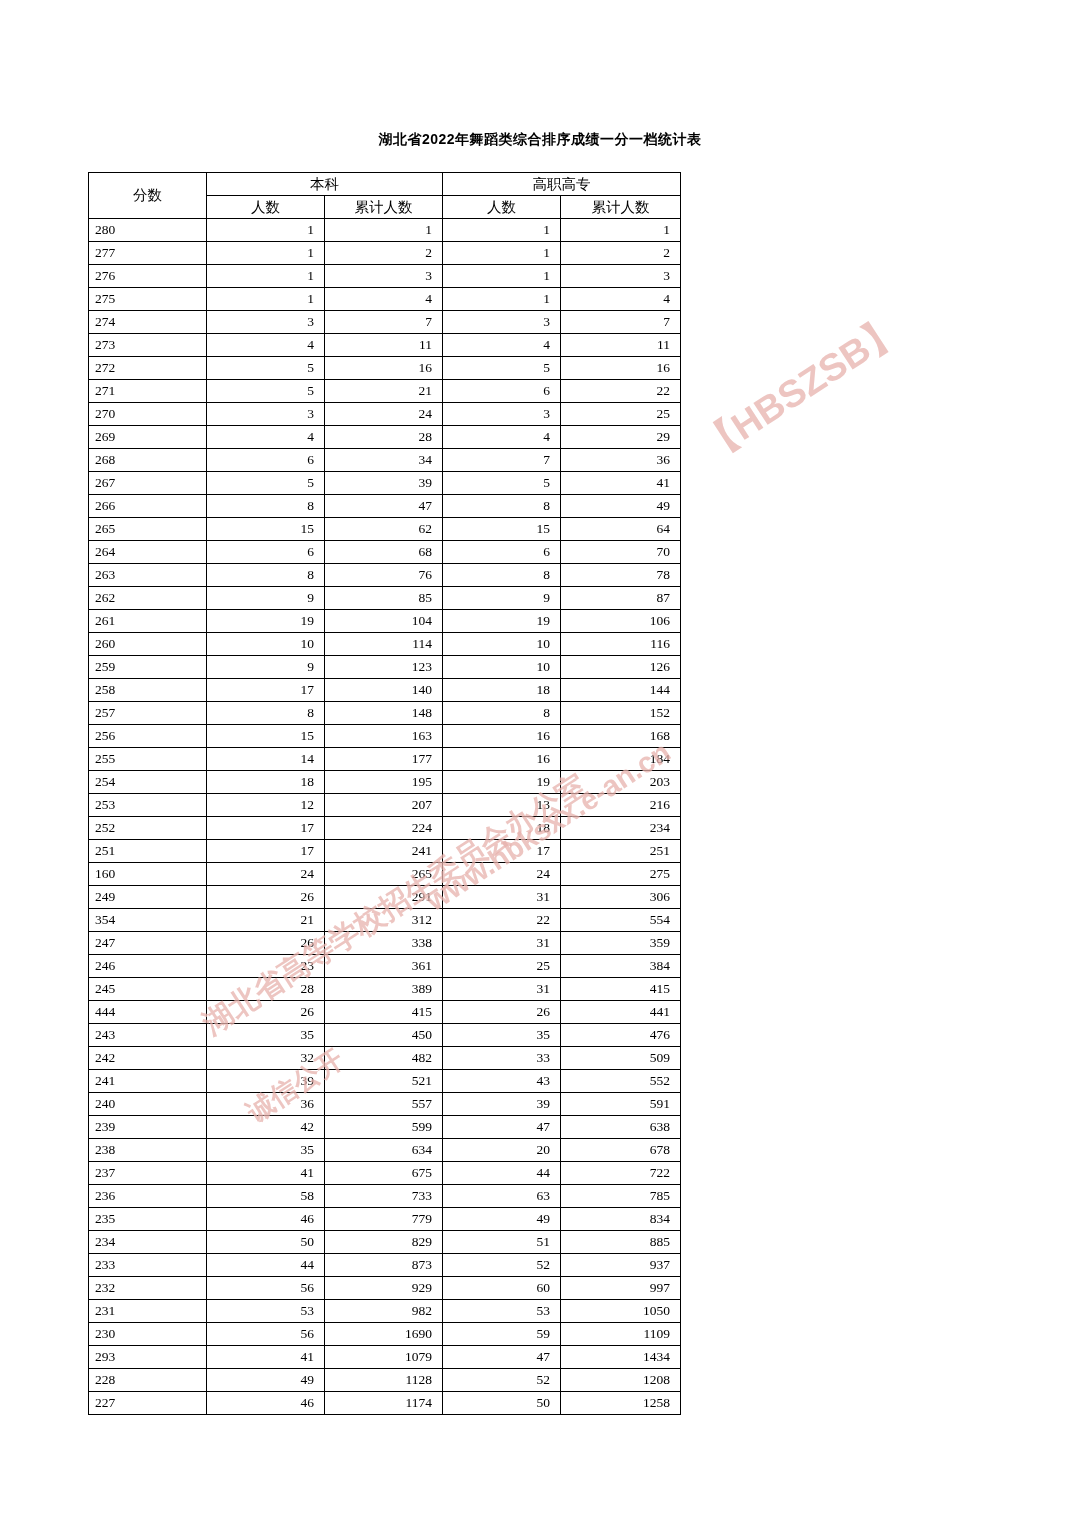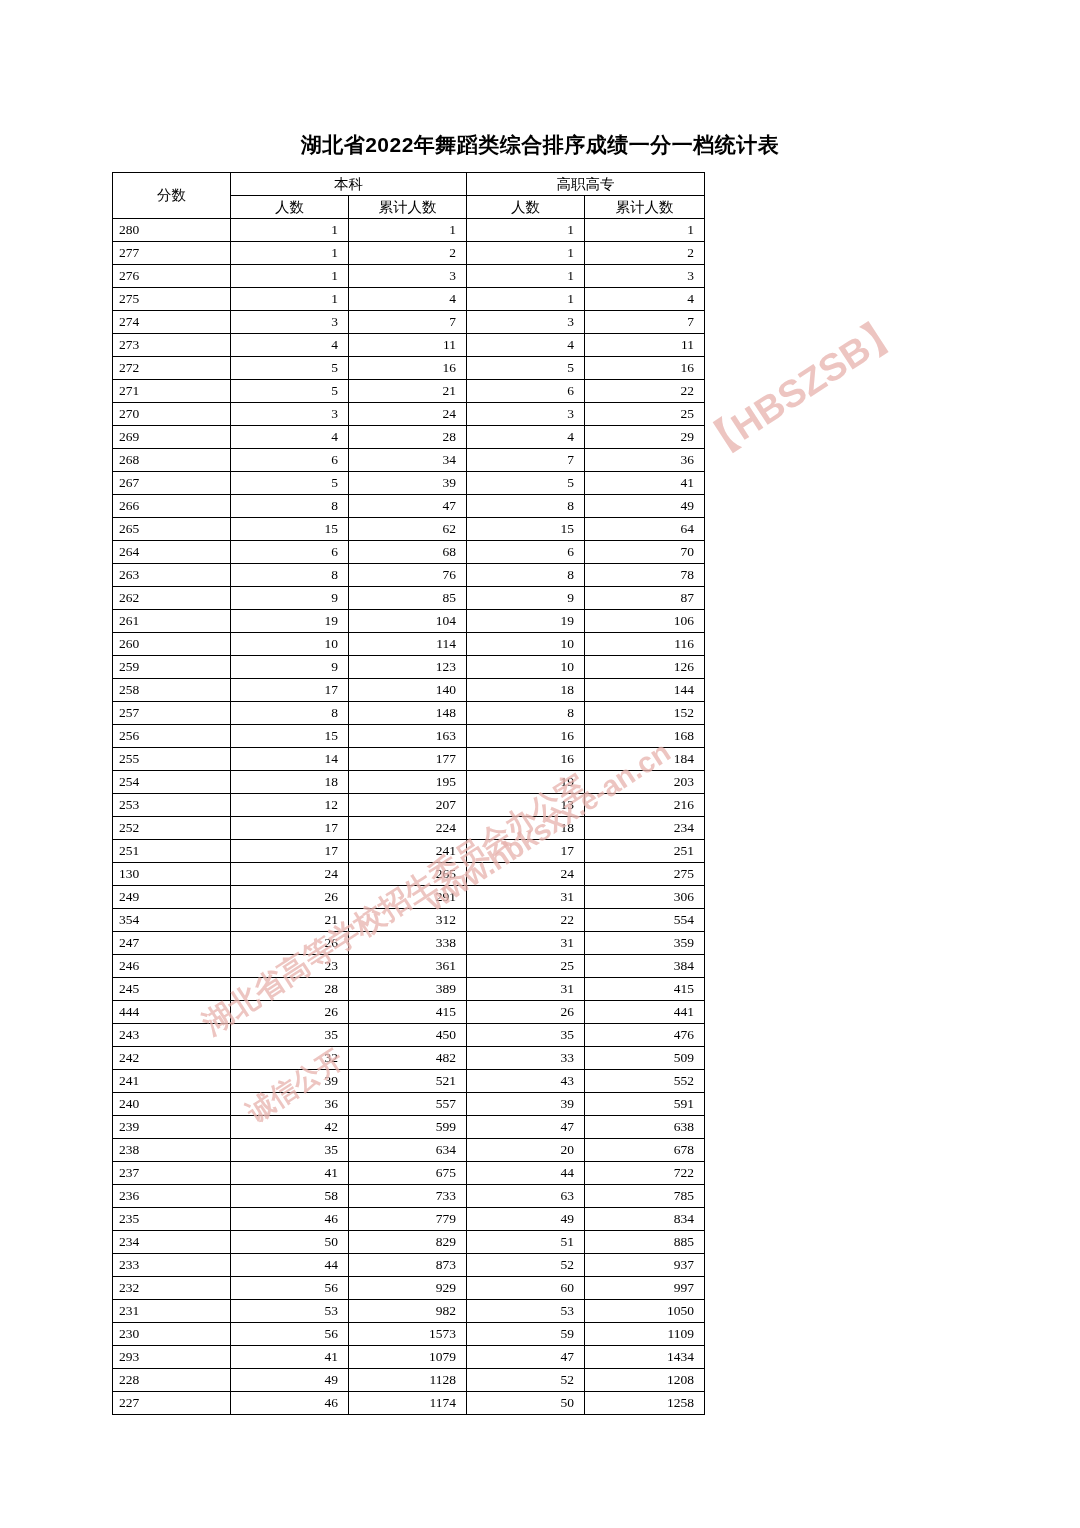--- a/index.html
+++ b/index.html
@@ -19,28 +19,28 @@
     position: relative;
     width: 1080px;
     height: 1528px;
   }
   .doc-title {
     position: absolute;
     left: 0;
     top: 131px;
     width: 1080px;
     text-align: center;
-    font-size: 21px;
+    font-size: 14px;
     font-weight: bold;
     letter-spacing: 0.5px;
     font-family: "Liberation Sans", "DejaVu Sans", sans-serif;
   }
   .table-wrap {
     position: absolute;
-    left: 112px;
+    left: 88px;
     top: 172px;
     width: 592px;
   }
   table.stats {
     border-collapse: collapse;
     width: 592px;
     table-layout: fixed;
   }
   table.stats th, table.stats td {
     border: 1px solid #000;
@@ -327,21 +327,21 @@
             <td class="num">234</td>
           </tr>
           <tr>
             <td class="score">251</td>
             <td class="num">17</td>
             <td class="num">241</td>
             <td class="num">17</td>
             <td class="num">251</td>
           </tr>
           <tr>
-            <td class="score">130</td>
+            <td class="score">160</td>
             <td class="num">24</td>
             <td class="num">265</td>
             <td class="num">24</td>
             <td class="num">275</td>
           </tr>
           <tr>
             <td class="score">249</td>
             <td class="num">26</td>
             <td class="num">291</td>
             <td class="num">31</td>
@@ -469,21 +469,21 @@
           <tr>
             <td class="score">231</td>
             <td class="num">53</td>
             <td class="num">982</td>
             <td class="num">53</td>
             <td class="num">1050</td>
           </tr>
           <tr>
             <td class="score">230</td>
             <td class="num">56</td>
-            <td class="num">1573</td>
+            <td class="num">1690</td>
             <td class="num">59</td>
             <td class="num">1109</td>
           </tr>
           <tr>
             <td class="score">293</td>
             <td class="num">41</td>
             <td class="num">1079</td>
             <td class="num">47</td>
             <td class="num">1434</td>
           </tr>

